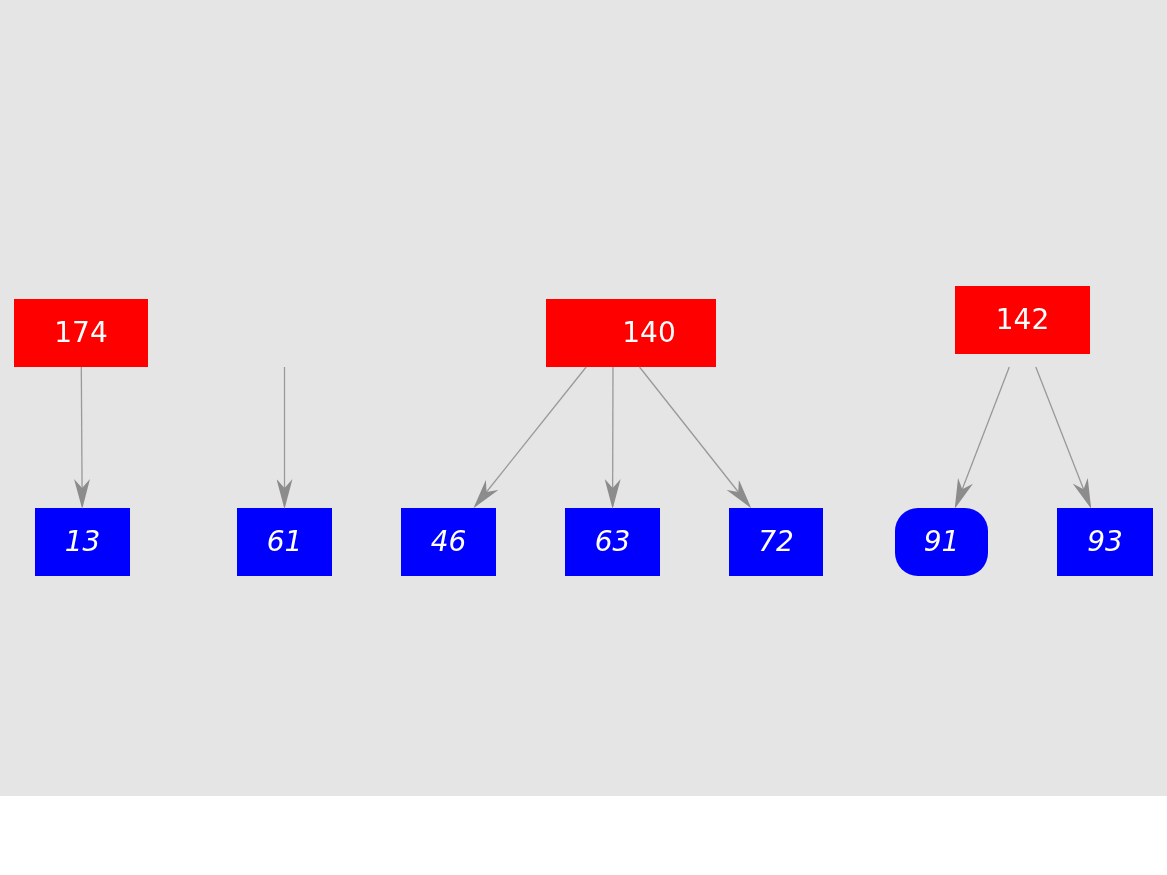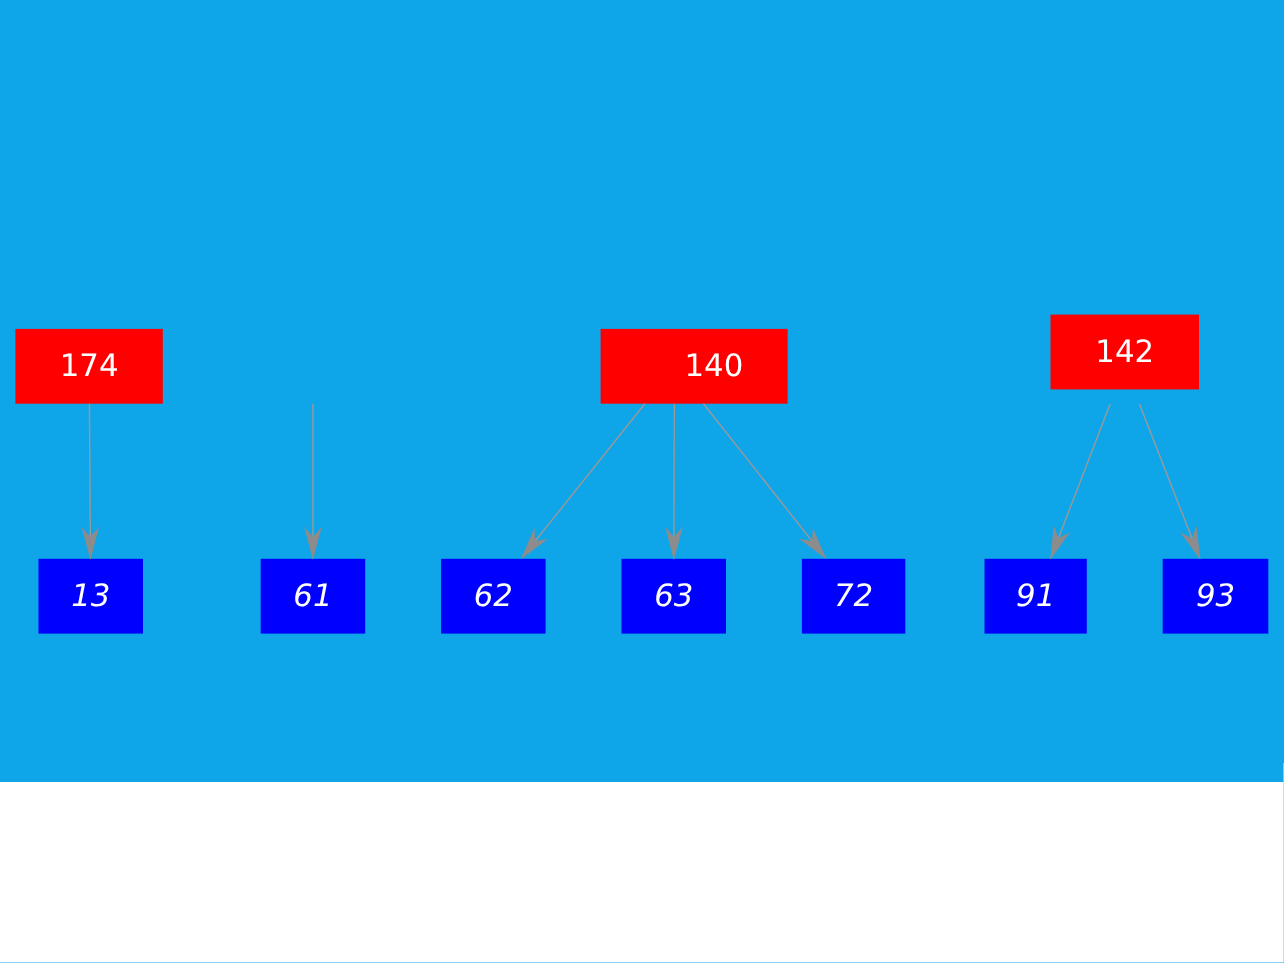--- a/index.html
+++ b/index.html
@@ -4,22 +4,22 @@
 <style>
   html, body {
     margin: 0;
     padding: 0;
     background: #ffffff;
     font-family: "DejaVu Sans", "Liberation Sans", sans-serif;
   }
   #canvas {
     position: relative;
     width: 1167px;
-    height: 711px;
-    background: #0ea5e9;
+    height: 796px;
+    background: #e5e5e5;
     overflow: hidden;
   }
   .node {
     position: absolute;
     display: flex;
     align-items: center;
     justify-content: center;
     color: #ffffff;
     font-size: 28px;
     line-height: 1;
@@ -43,24 +43,24 @@
 <body>
 
 <div id="canvas">
 
   <div class="node parent" style="left:14px;  top:299px; width:134px; height:68px;">174</div>
   <div class="node parent" style="left:546px; top:299px; width:134px; height:68px;padding-left:36px;">140</div>
   <div class="node parent" style="left:955px; top:286px; width:135px; height:68px;">142</div>
 
   <div class="node child" style="left:35px;   top:508px; width:95px; height:68px;">13</div>
   <div class="node child" style="left:237px;  top:508px; width:95px; height:68px;">61</div>
-  <div class="node child" style="left:401px;  top:508px; width:95px; height:68px;">62</div>
+  <div class="node child" style="left:401px;  top:508px; width:95px; height:68px;">46</div>
   <div class="node child" style="left:565px;  top:508px; width:95px; height:68px;">63</div>
   <div class="node child" style="left:729px;  top:508px; width:94px; height:68px;">72</div>
-  <div class="node child" style="left:895px;  top:508px; width:93px; height:68px;">91</div>
+  <div class="node child" style="left:895px;  top:508px; width:93px; height:68px;border-radius:23px;">91</div>
   <div class="node child" style="left:1057px; top:508px; width:96px; height:68px;">93</div>
 
   <svg id="edges" width="1167" height="875" viewBox="0 0 1167 875">
     <defs>
       <marker id="arrowhead" viewBox="0 0 30 16" refX="27" refY="8" markerWidth="30" markerHeight="16" markerUnits="userSpaceOnUse" orient="auto">
         <path d="M0,0 L30,8 L0,16 L9,8 Z" fill="#8c8c8c"></path>
       </marker>
     </defs>
     <line x1="81.3" y1="367" x2="82.2" y2="506" marker-end="url(#arrowhead)"></line>
     <line x1="284.5" y1="367" x2="284.5" y2="506" marker-end="url(#arrowhead)"></line>

